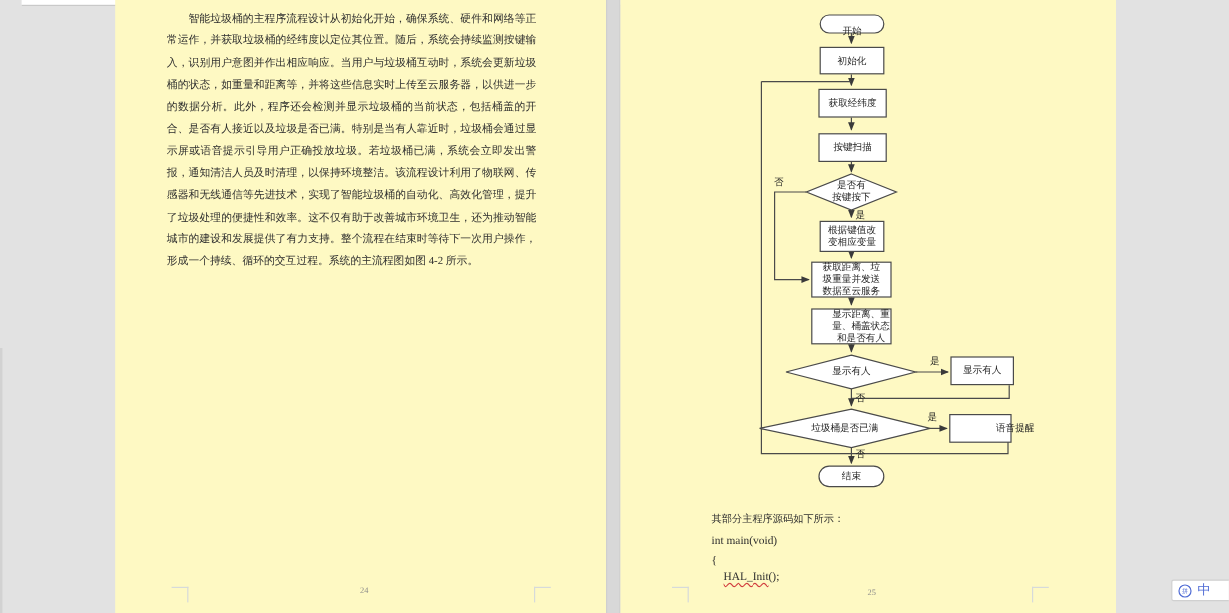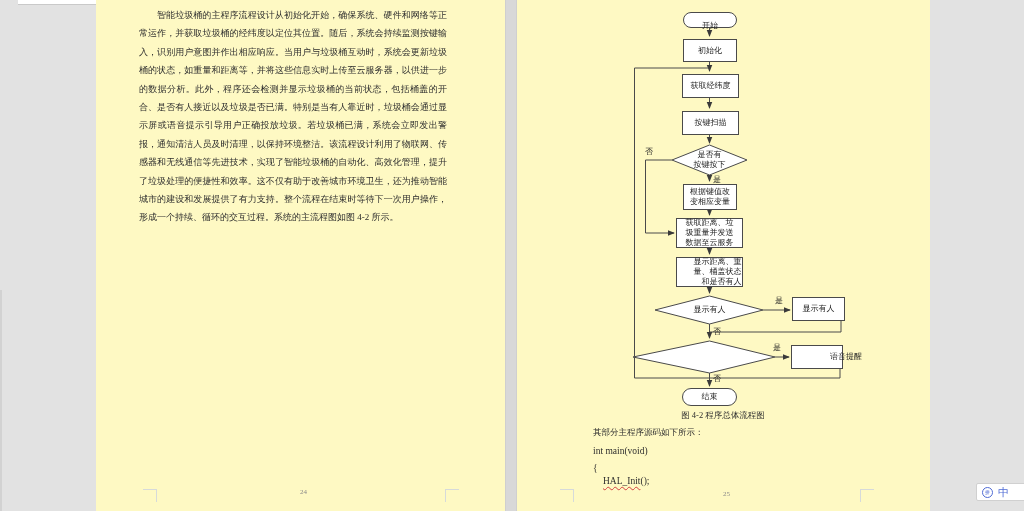--- a/index.html
+++ b/index.html
@@ -161,36 +161,36 @@
       <div class="fnode" style="left:166px;top:39px;width:54px;height:23px;">初始化</div>
       <div class="fnode" style="left:165px;top:74px;width:57px;height:24px;">获取经纬度</div>
       <div class="fnode" style="left:165px;top:111px;width:57px;height:24px;">按键扫描</div>
       <div class="fnode" style="left:152px;top:147px;width:81px;height:26px;">是否有
 按键按下</div>
       <div class="fnode" style="left:166px;top:185px;width:54px;height:24px;">根据键值改
 变相应变量</div>
       <div class="fnode" style="left:159px;top:219px;width:67px;height:28px;">获取距离、垃
 圾重量并发送
 数据至云服务</div>
-      <div class="fnode" style="left:159px;top:258px;width:83px;height:28px;text-align:right;">显示距离、重
+      <div class="fnode" style="left:159px;top:258px;width:83px;height:28px;">显示距离、重
 量、桶盖状态
 和是否有人</div>
       <div class="fnode" style="left:138px;top:298px;width:109px;height:24px;">显示有人</div>
       <div class="fnode" style="left:275px;top:297px;width:53px;height:24px;">显示有人</div>
+      <div class="fnode" style="left:116px;top:345px;width:142px;height:24px;">垃圾桶是否已满</div>
       <div class="fnode" style="left:274px;top:345px;width:52px;height:24px;margin-left:29px;">语音提醒</div>
       <div class="fnode" style="left:165px;top:388px;width:55px;height:18px;">结束</div>
 
       <div class="flabel" style="left:128px;top:147px;">否</div>
       <div class="flabel" style="left:196px;top:175px;">是</div>
       <div class="flabel" style="left:258px;top:296px;">是</div>
       <div class="flabel" style="left:196px;top:327px;">否</div>
       <div class="flabel" style="left:256px;top:343px;">是</div>
       <div class="flabel" style="left:196px;top:374px;">否</div>
 
-      <div class="fig-caption">图 4-2  程序总体流程图</div>
     </div>
 
     <div class="code-line" style="left:76px;top:427px;font-size:8.5px;">其部分主程序源码如下所示：</div>
     <div class="code-line" style="left:76px;top:446px;">int main(void)</div>
     <div class="code-line" style="left:76px;top:463px;">{</div>
     <div class="code-line" style="left:86px;top:476px;"><span class="wavy">HAL_Init</span><span>();</span></div>
 
     <div class="cropmark crop-a" style="left:43px;top:489px;"></div>
     <div class="cropmark crop-b" style="left:343px;top:489px;"></div>
     <div class="pagenum" style="left:206px;top:490px;">25</div>

